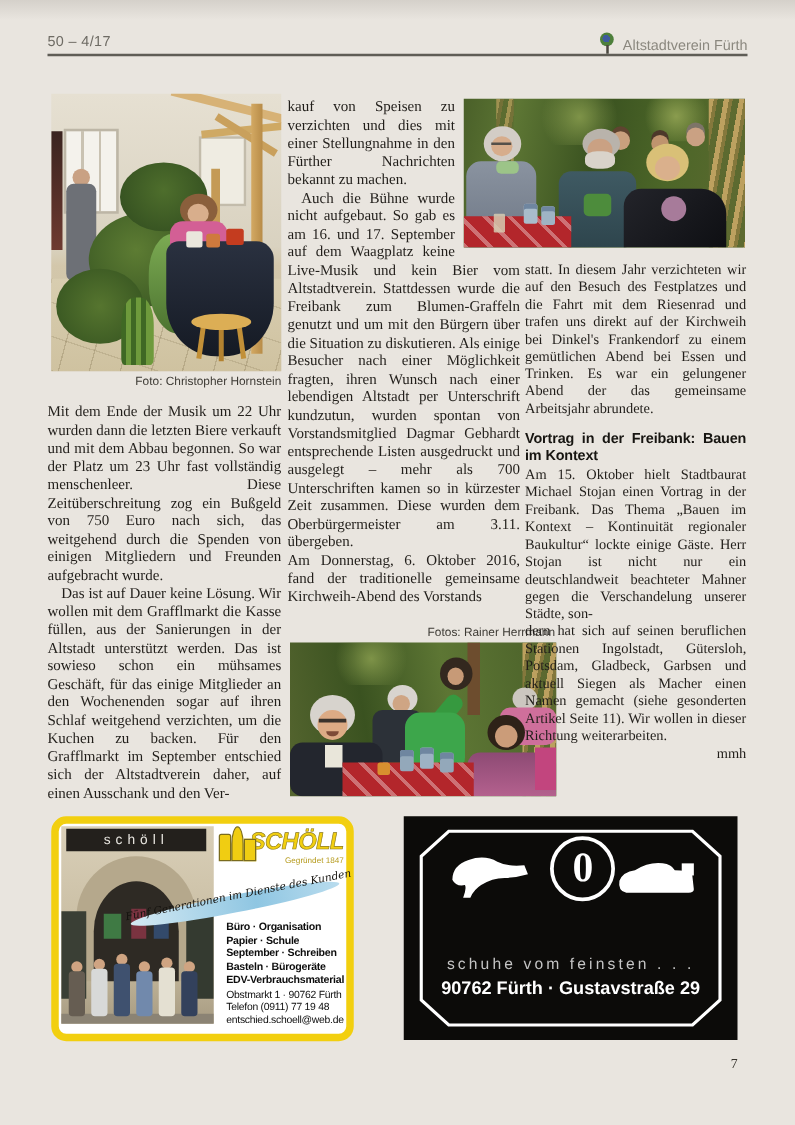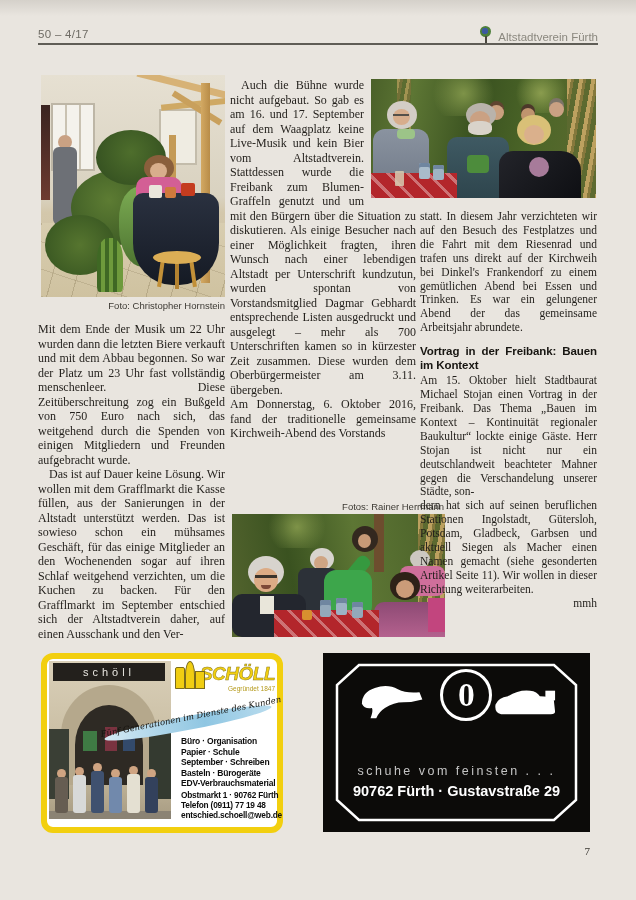--- a/index.html
+++ b/index.html
@@ -43,21 +43,21 @@
   .logo-text{font-style:italic;font-weight:bold;font-size:19px;color:#f2cf10;
         -webkit-text-stroke:.5px #8a7a20;letter-spacing:-.5px;}
   .founded{font-size:6.5px;color:#b59a1c;text-align:right;}
   .swoosh{position:absolute;left:56px;top:57px;width:170px;height:14px;border-radius:50%;
         background:linear-gradient(90deg,#d4e9f3,#8fc6e2 60%,#b9dcee);transform:rotate(-11deg);}
   .slogan{position:absolute;left:52px;top:53px;width:180px;transform:rotate(-11deg);
         font-family:"DejaVu Serif",serif;font-style:italic;font-size:8.5px;color:#15130f;
         white-space:nowrap;text-align:center;}
   .services{position:absolute;left:134px;top:77px;font-weight:bold;font-size:8.5px;
         line-height:10.5px;color:#0d0d0d;letter-spacing:-.2px;white-space:nowrap;}
-  .addr{position:absolute;left:134px;top:131px;font-weight:bold;font-size:8.3px;
+  .addr{position:absolute;left:134px;top:131px;font-weight:normal;font-size:8.3px;
         line-height:10px;color:#0d0d0d;letter-spacing:-.2px;white-space:nowrap;}
   
   .ad-oehrlein{position:absolute;left:323px;top:653px;width:267px;height:179px;background:#0c0b09;
         font-family:"Liberation Sans",sans-serif;color:#fff;}
   .oct{position:absolute;left:12px;top:10px;}
   .shoe{position:absolute;}
   .mono-ring{position:absolute;left:117px;top:16px;width:46px;height:46px;border:3px solid #fff;
         border-radius:50%;display:flex;align-items:center;justify-content:center;}
   .mono{font-family:"DejaVu Serif",serif;font-weight:bold;font-size:30px;transform:scaleX(.78);}
   .oname{position:absolute;left:0;top:60px;width:100%;text-align:center;
@@ -174,20 +174,21 @@
     <div class="b" style="left:70px;top:96px;width:10px;height:10px;background:#d8902f;border-radius:2px;"></div>
   </div>
 
   <div class="col" style="left:38px;top:322px;width:187px;height:330px;">
     <p>Mit dem Ende der Musik um 22 Uhr wurden dann die letzten Biere verkauft und mit dem Abbau begonnen. So war der Platz um 23 Uhr fast vollständig menschenleer. Diese Zeitüberschreitung zog ein Bußgeld von 750 Euro nach sich, das weitgehend durch die Spenden von einigen Mitgliedern und Freunden aufgebracht wurde.</p>
     <p class="ind">Das ist auf Dauer keine Lösung. Wir wollen mit dem Grafflmarkt die Kasse füllen, aus der Sanierungen in der Altstadt unterstützt werden. Das ist sowieso schon ein mühsames Geschäft, für das einige Mitglieder an den Wochenenden sogar auf ihren Schlaf weitgehend verzichten, um die Kuchen zu backen. Für den Grafflmarkt im September entschied sich der Altstadtverein daher, auf einen Ausschank und den Ver-</p>
   </div>
 
   <div class="col" style="left:230px;top:78px;width:186px;height:424px;">
     <span class="spacer-r"></span>
+    <p>kauf von Speisen zu verzichten und dies mit einer Stellungnahme in den Fürther Nachrichten bekannt zu machen.</p>
     <p class="ind">Auch die Bühne wurde nicht aufgebaut. So gab es am 16. und 17. September auf dem Waagplatz keine Live-Musik und kein Bier vom Altstadtverein. Stattdessen wurde die Freibank zum Blumen-Graffeln genutzt und um mit den Bürgern über die Situation zu diskutieren. Als einige Besucher nach einer Möglichkeit fragten, ihren Wunsch nach einer lebendigen Altstadt per Unterschrift kundzutun, wurden spontan von Vorstandsmitglied Dagmar Gebhardt entsprechende Listen ausgedruckt und ausgelegt – mehr als 700 Unterschriften kamen so in kürzester Zeit zusammen. Diese wurden dem Oberbürgermeister am 3.11. übergeben.</p>
     <p>Am Donnerstag, 6. Oktober 2016, fand der traditionelle gemeinsame Kirchweih-Abend des Vorstands</p>
   </div>
 
   <div class="col" style="left:420px;top:210px;width:177px;height:440px;font-size:11.5px;line-height:13.9px;">
     <p>statt. In diesem Jahr verzichteten wir auf den Besuch des Festplatzes und die Fahrt mit dem Riesenrad und trafen uns direkt auf der Kirchweih bei Dinkel's Frankendorf zu einem gemütlichen Abend bei Essen und Trinken. Es war ein gelungener Abend der das gemeinsame Arbeitsjahr abrundete.</p>
     <h3>Vortrag in der Freibank: Bauen im Kontext</h3>
     <p>Am 15. Oktober hielt Stadtbaurat Michael Stojan einen Vortrag in der Freibank. Das Thema „Bauen im Kontext – Kontinuität regionaler Baukultur“ lockte einige Gäste. Herr Stojan ist nicht nur ein deutschlandweit beachteter Mahner gegen die Verschandelung unserer Städte, son-</p>
     <p class="p2b">dern hat sich auf seinen beruflichen Stationen Ingolstadt, Gütersloh, Potsdam, Gladbeck, Garbsen und aktuell Siegen als Macher einen Namen gemacht (siehe gesonderten Artikel Seite 11). Wir wollen in dieser Richtung weiterarbeiten.</p>
     <p class="sig">mmh</p>

